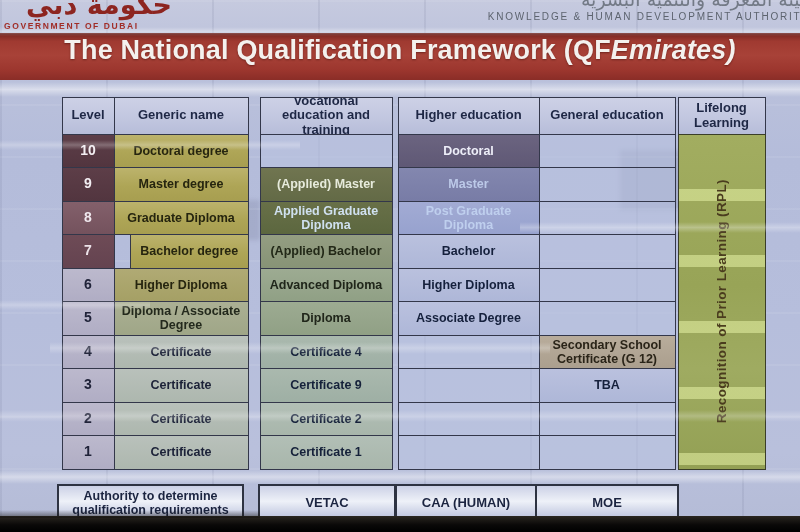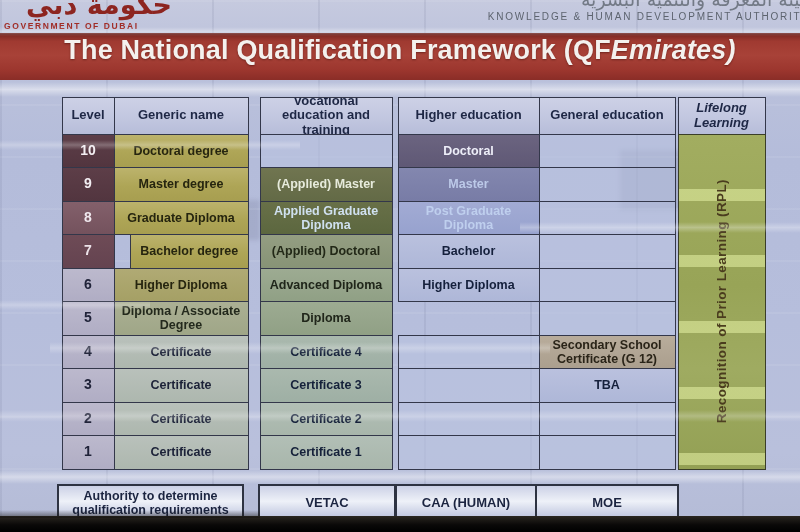--- a/index.html
+++ b/index.html
@@ -110,58 +110,59 @@
   </div>
 
   <div class="grid">
       <div class="cell hdr hdr-level" style="grid-area: 1 / 1;">
         <span>Level</span>
       </div>
       <div class="cell hdr" style="grid-area: 1 / 2;">Generic name</div>
       <div class="cell hdr" style="grid-area: 1 / 4;">Vocational education and training</div>
       <div class="cell hdr" style="grid-area: 1 / 6;">Higher education</div>
       <div class="cell hdr" style="grid-area: 1 / 7;">General education</div>
-      <div class="cell hdr" style="grid-area: 1 / 9; font-style: italic;">Lifelong Learning</div>
+      <div class="cell hdr" style="grid-area: 1 / 9;">Lifelong Learning</div>
       <div class="cell t-maroon-a" style="grid-area: 2 / 1;">10</div>
       <div class="cell t-khaki" style="grid-area: 2 / 2;">Doctoral degree</div>
       <div class="cell t-empty" style="grid-area: 2 / 4;"></div>
       <div class="cell t-purple-dark" style="grid-area: 2 / 6;">Doctoral</div>
       <div class="cell t-empty" style="grid-area: 2 / 7;"></div>
       <div class="cell t-maroon-a" style="grid-area: 3 / 1;">9</div>
       <div class="cell t-khaki" style="grid-area: 3 / 2;">Master degree</div>
       <div class="cell t-olive-dark" style="grid-area: 3 / 4;">(Applied) Master</div>
       <div class="cell t-purple-mid" style="grid-area: 3 / 6;">Master</div>
       <div class="cell t-empty" style="grid-area: 3 / 7;"></div>
       <div class="cell t-maroon-b" style="grid-area: 4 / 1;">8</div>
       <div class="cell t-khaki" style="grid-area: 4 / 2;">Graduate Diploma</div>
       <div class="cell t-olive-dark2" style="grid-area: 4 / 4;">Applied Graduate Diploma</div>
       <div class="cell t-blue-pale" style="grid-area: 4 / 6;">Post Graduate Diploma</div>
       <div class="cell t-empty" style="grid-area: 4 / 7;"></div>
       <div class="cell t-maroon-c" style="grid-area: 5 / 1;">7</div>
       <div class="cell t-khaki" style="grid-area: 5 / 2; margin-left: 16px;">Bachelor degree</div>
-      <div class="cell t-sage-dark" style="grid-area: 5 / 4;">(Applied) Doctoral</div>
+      <div class="cell t-sage-dark" style="grid-area: 5 / 4;">(Applied) Bachelor</div>
       <div class="cell t-lav" style="grid-area: 5 / 6;">Bachelor</div>
       <div class="cell t-empty" style="grid-area: 5 / 7;"></div>
       <div class="cell t-lav-l" style="grid-area: 6 / 1;">6</div>
       <div class="cell t-khaki-b" style="grid-area: 6 / 2;">Higher Diploma</div>
       <div class="cell t-sage-mid" style="grid-area: 6 / 4;">Advanced Diploma</div>
       <div class="cell t-lav" style="grid-area: 6 / 6;">Higher Diploma</div>
       <div class="cell t-empty" style="grid-area: 6 / 7;"></div>
       <div class="cell t-lav-l" style="grid-area: 7 / 1;">5</div>
       <div class="cell t-sage-a" style="grid-area: 7 / 2;">Diploma / Associate Degree</div>
       <div class="cell t-sage-mid" style="grid-area: 7 / 4;">Diploma</div>
+      <div class="cell t-lav" style="grid-area: 7 / 6;">Associate Degree</div>
       <div class="cell t-empty" style="grid-area: 7 / 7;"></div>
       <div class="cell t-lav-l" style="grid-area: 8 / 1;">4</div>
       <div class="cell t-sage-pale" style="grid-area: 8 / 2;">Certificate</div>
       <div class="cell t-sage-light" style="grid-area: 8 / 4;">Certificate 4</div>
       <div class="cell t-empty" style="grid-area: 8 / 6;"></div>
       <div class="cell t-tan" style="grid-area: 8 / 7;">Secondary School Certificate (G 12)</div>
       <div class="cell t-lav-l" style="grid-area: 9 / 1;">3</div>
       <div class="cell t-sage-pale" style="grid-area: 9 / 2;">Certificate</div>
-      <div class="cell t-sage-light" style="grid-area: 9 / 4;">Certificate 3</div>
+      <div class="cell t-sage-light" style="grid-area: 9 / 4;">Certificate 9</div>
       <div class="cell t-empty" style="grid-area: 9 / 6;"></div>
       <div class="cell t-lav" style="grid-area: 9 / 7;">TBA</div>
       <div class="cell t-lav-l" style="grid-area: 10 / 1;">2</div>
       <div class="cell t-sage-pale" style="grid-area: 10 / 2;">Certificate</div>
       <div class="cell t-sage-lighter" style="grid-area: 10 / 4;">Certificate 2</div>
       <div class="cell t-empty" style="grid-area: 10 / 6;"></div>
       <div class="cell t-empty" style="grid-area: 10 / 7;"></div>
       <div class="cell t-lav-l" style="grid-area: 11 / 1;">1</div>
       <div class="cell t-sage-pale" style="grid-area: 11 / 2;">Certificate</div>
       <div class="cell t-sage-lighter" style="grid-area: 11 / 4;">Certificate 1</div>

